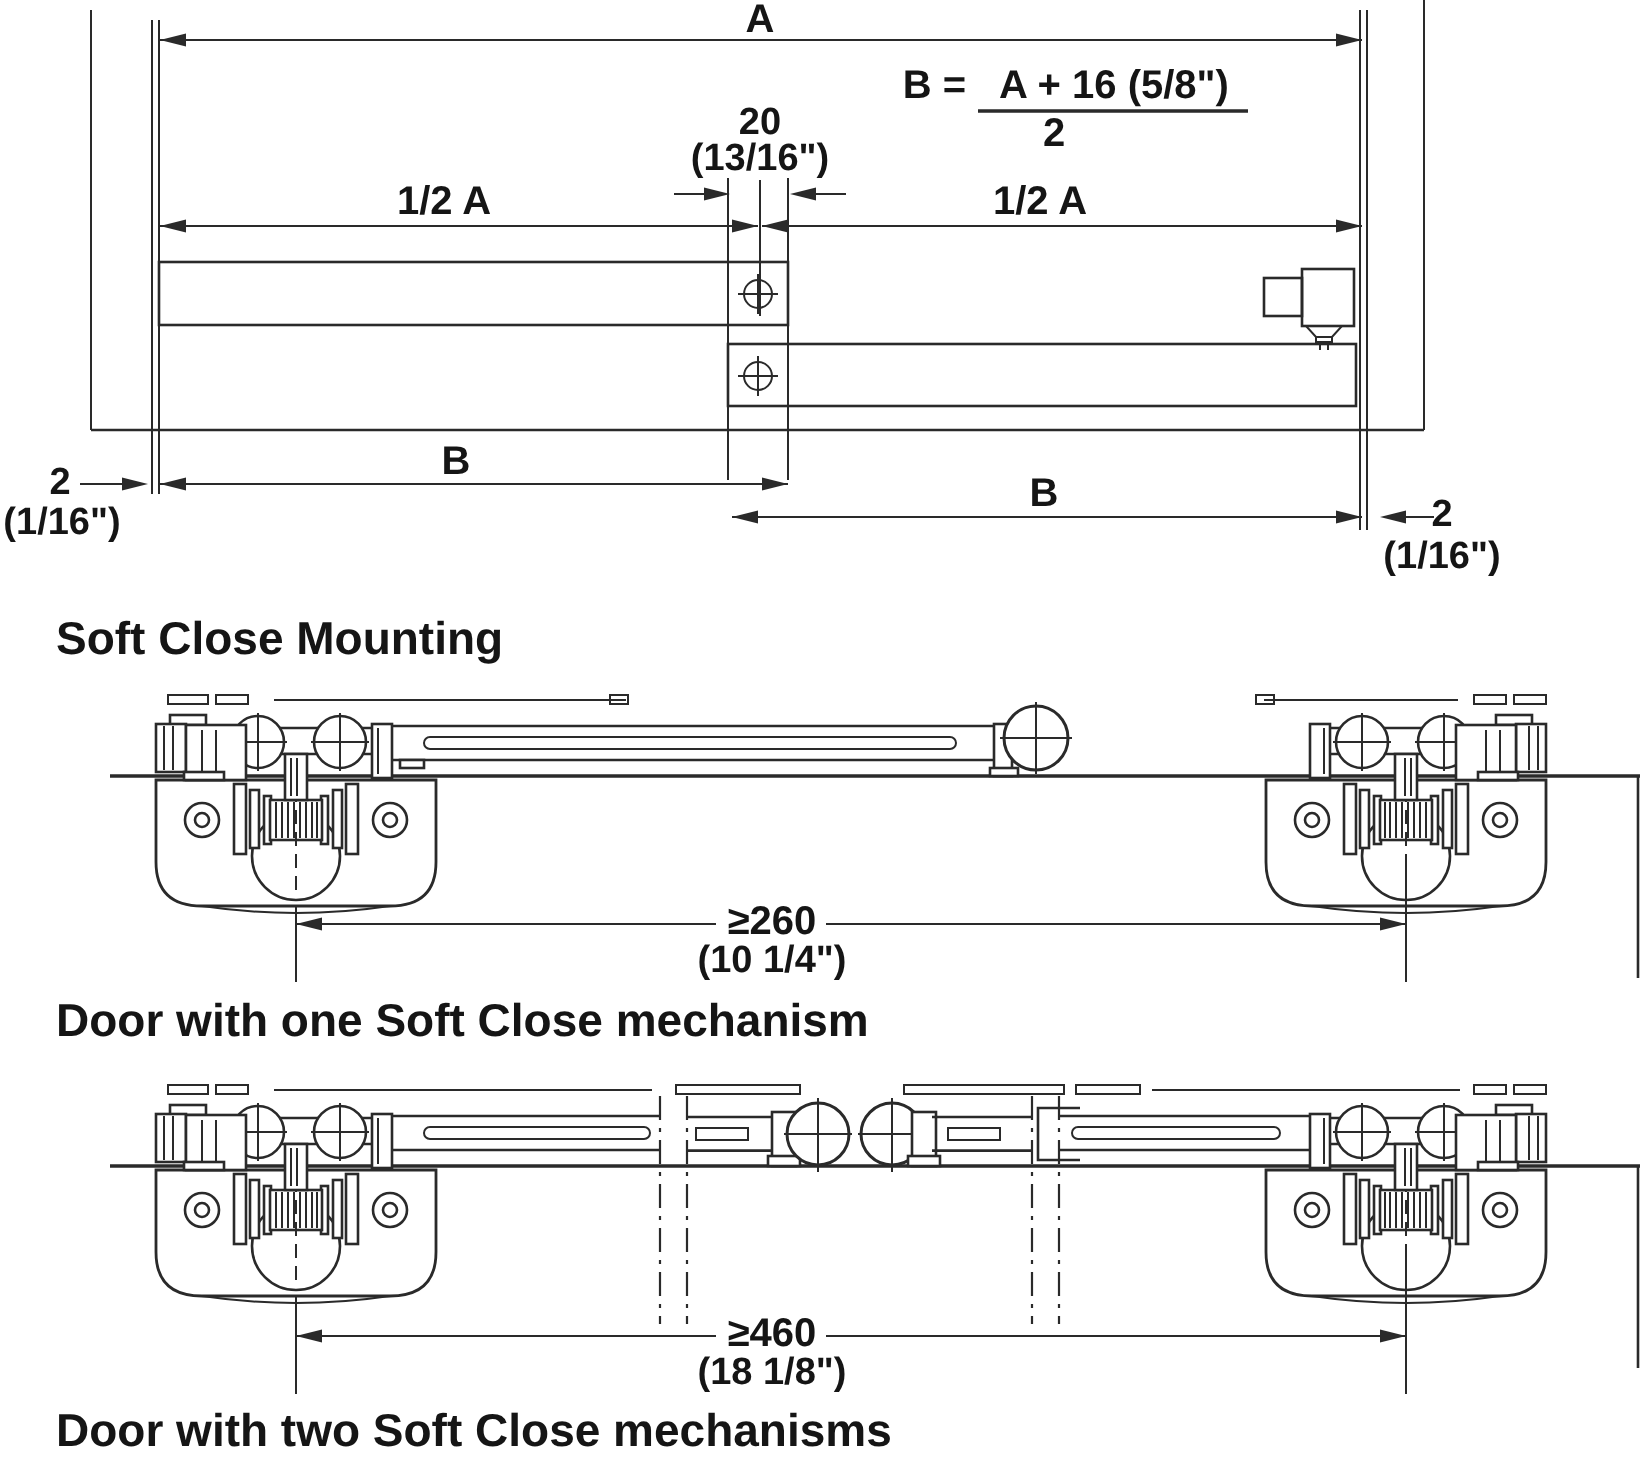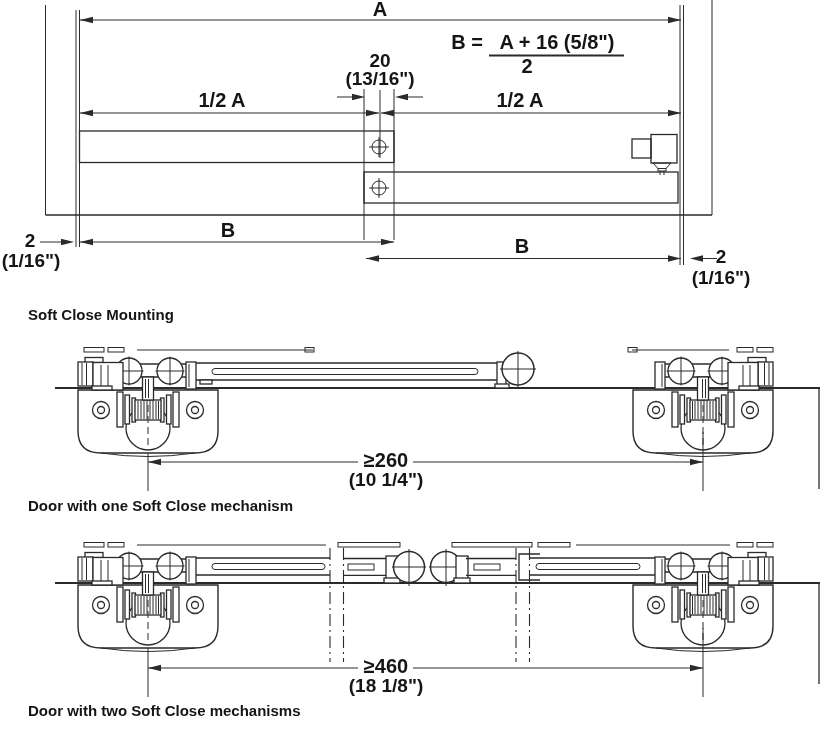--- a/index.html
+++ b/index.html
@@ -10,21 +10,21 @@
   svg .thin{fill:none;stroke:#2a2a2a;stroke-width:1px;}
   svg .thick{fill:none;stroke:#2a2a2a;stroke-width:1.8px;}
   svg .wf{fill:#ffffff;stroke:#2a2a2a;stroke-width:1.3px;}
   svg .ah{fill:#2a2a2a;stroke:none;}
   svg .dash{fill:none;stroke:#2a2a2a;stroke-width:1px;stroke-dasharray:7 4;}
   svg .brk{fill:none;stroke:#2a2a2a;stroke-width:1.1px;stroke-dasharray:12 4 2 4;}
   svg text{font-family:"Liberation Sans",sans-serif;font-weight:bold;fill:#151515;}
   svg .t20{font-size:20px;}
   svg .t19{font-size:19px;}
   .h1,.cap{position:absolute;left:28px;font-weight:bold;color:#151515;
-           font-size:15px;line-height:1.05;white-space:nowrap;}
+           font-size:23px;line-height:1.05;white-space:nowrap;}
 </style>
 </head>
 <body>
 
 <div class="stage">
 
 <svg width="826" height="730" viewBox="0 0 826 730">
   <defs>
 
     <g id="unit">

